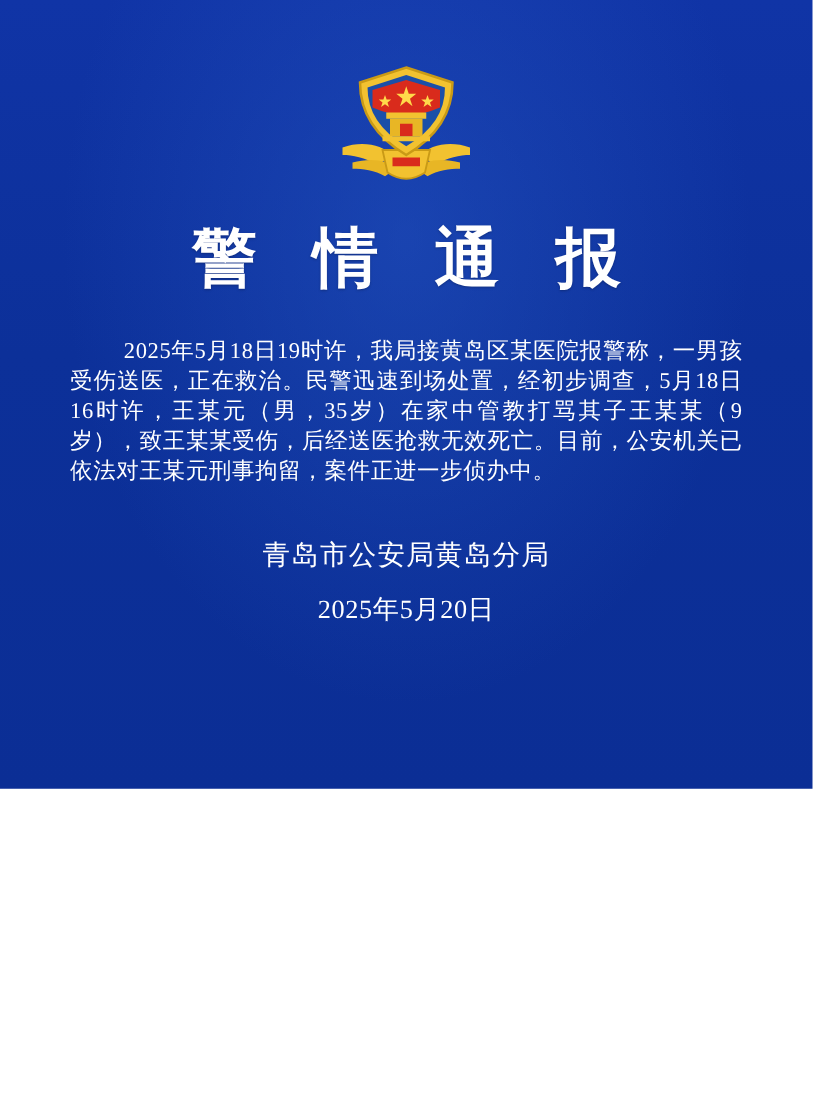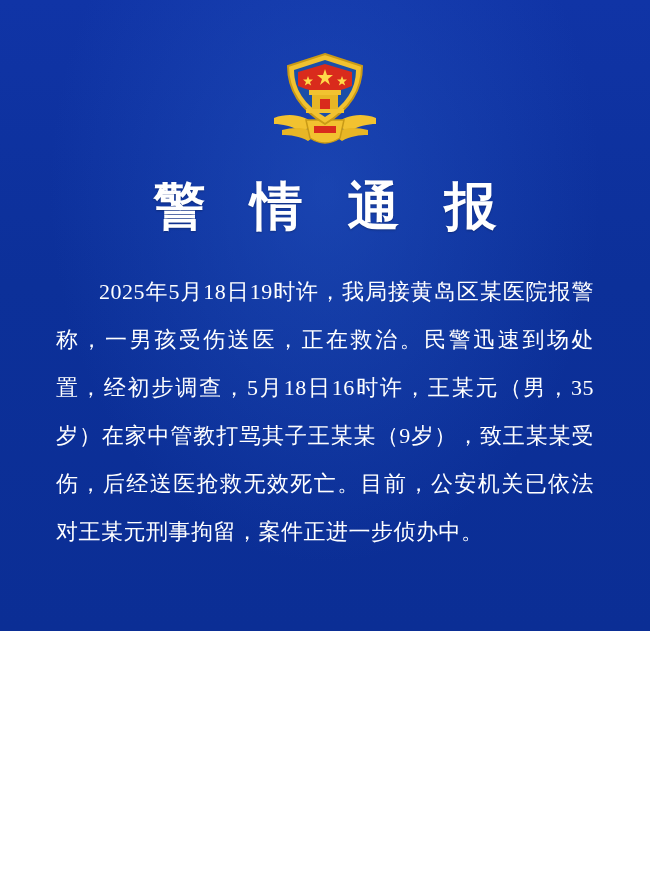--- a/index.html
+++ b/index.html
@@ -48,22 +48,22 @@
     letter-spacing: 16px;
     text-indent: 16px;
     margin-top: 18px;
     font-family: "Liberation Serif", serif;
     text-shadow: 0 1px 2px rgba(0,0,0,0.25);
   }
   .body-text {
     position: relative;
     margin: 26px 56px 0 56px;
     color: #ffffff;
-    font-size: 22px;
-    line-height: 48px;
+    font-size: 18px;
+    line-height: 24px;
     text-align: justify;
     text-indent: 43px;
     font-family: "Liberation Serif", serif;
     letter-spacing: 0.5px;
   }
   .signature {
     position: absolute;
     left: 0;
     right: 0;
     bottom: 130px;
@@ -115,14 +115,18 @@
         <rect x="58" y="53" width="10" height="10" fill="#d92b1c"></rect>
         <rect x="44" y="63" width="38" height="4" fill="#f2c230"></rect>
       </svg>
     </div>
   </div>
 
   <div class="title">警 情 通 报</div>
 
   <div class="body-text">2025年5月18日19时许，我局接黄岛区某医院报警称，一男孩受伤送医，正在救治。民警迅速到场处置，经初步调查，5月18日16时许，王某元（男，35岁）在家中管教打骂其子王某某（9岁），致王某某受伤，后经送医抢救无效死亡。目前，公安机关已依法对王某元刑事拘留，案件正进一步侦办中。</div>
 
+  <div class="signature">
+    <div class="sig-org">青岛市公安局黄岛分局</div>
+    <div class="sig-date">2025年5月20日</div>
+  </div>
 
 </div>
 
 </body></html>

